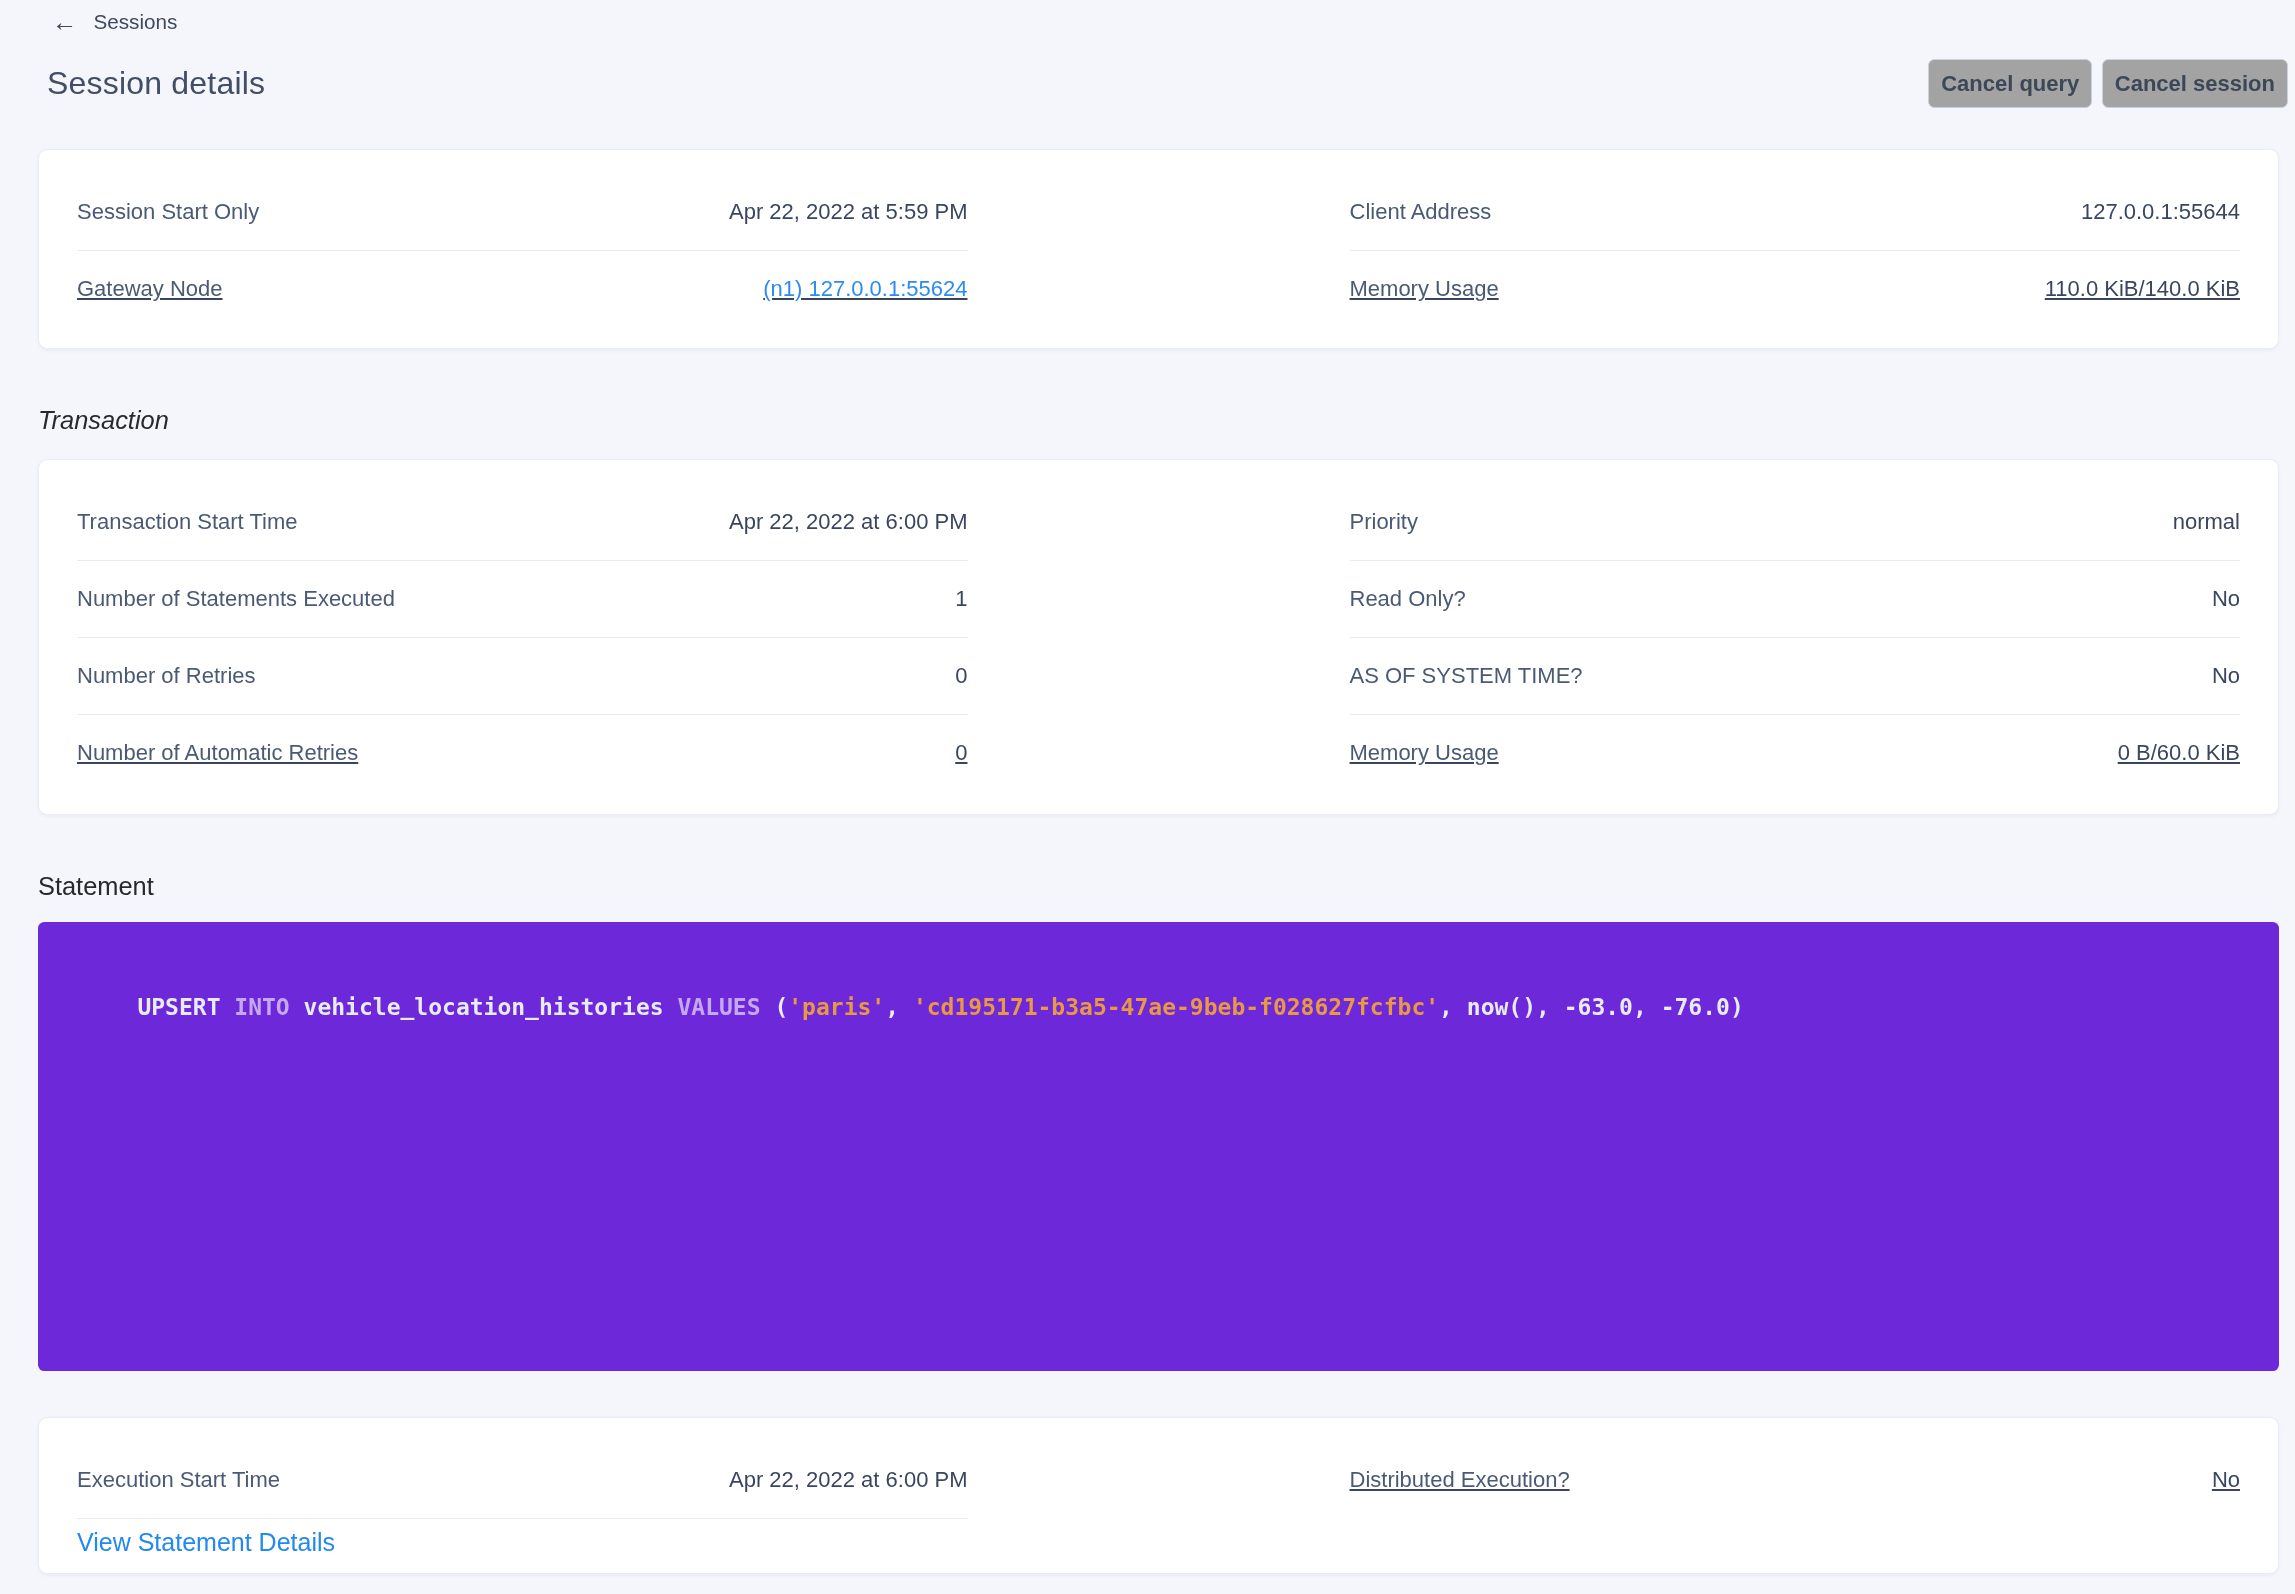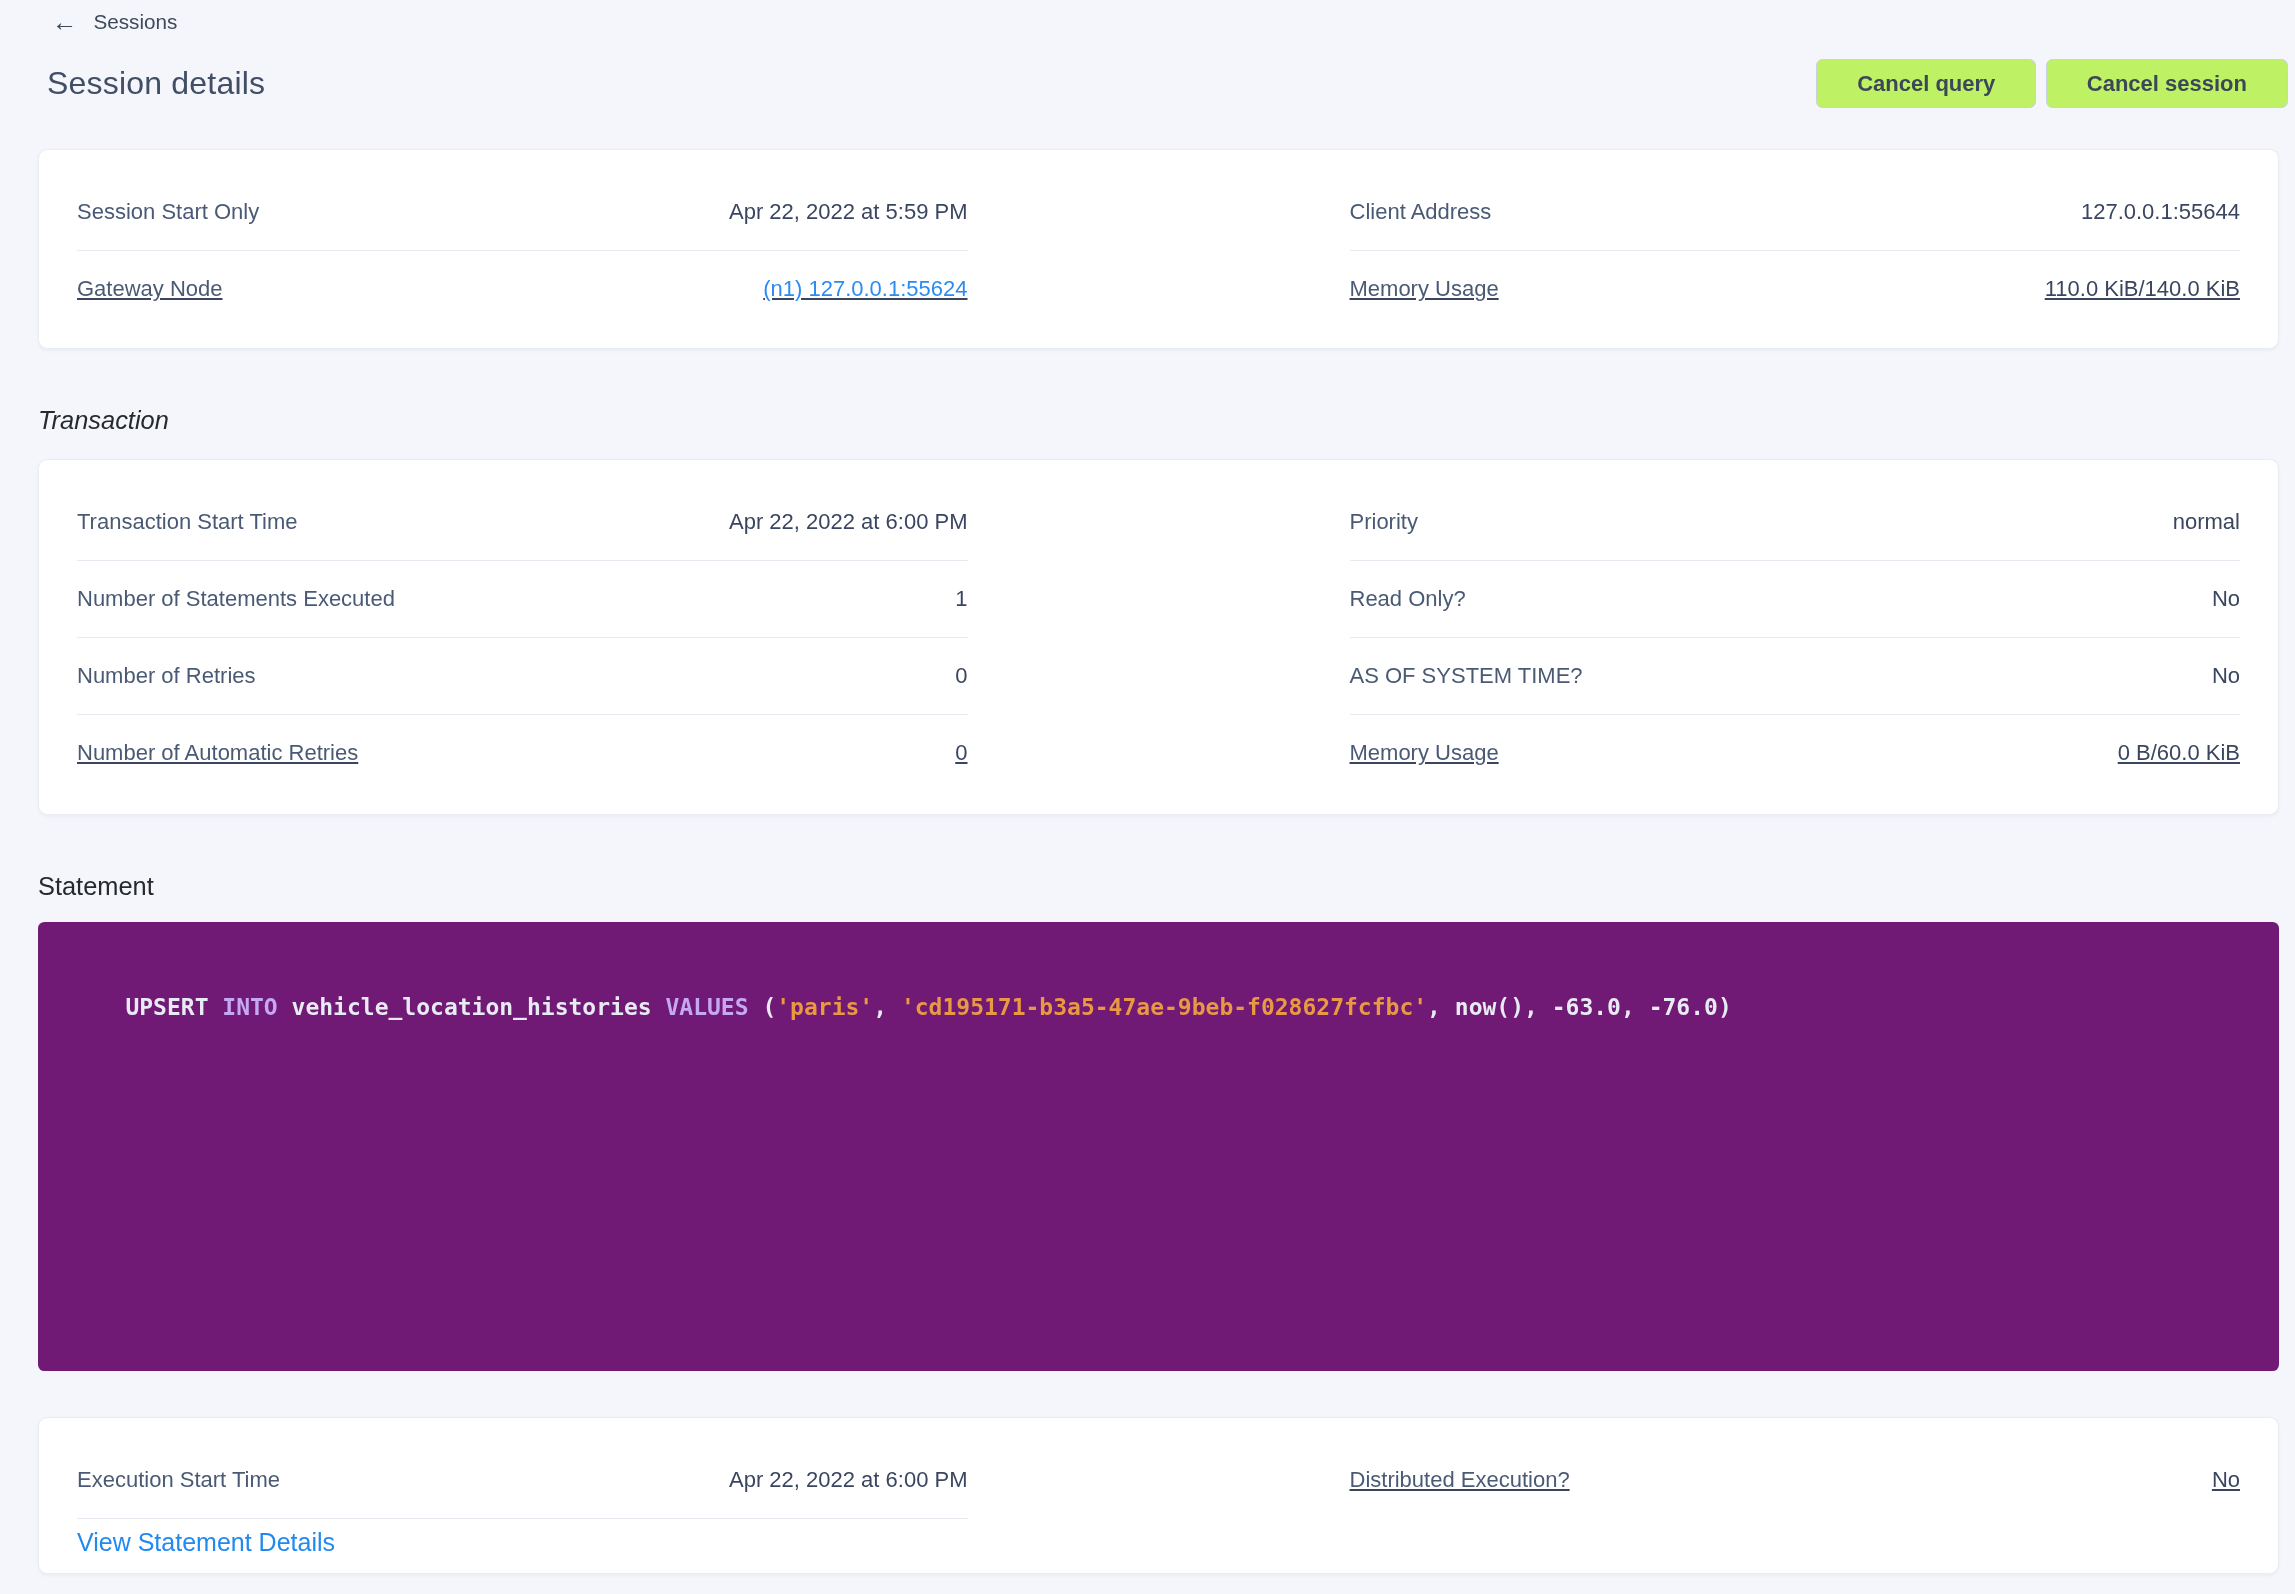--- a/index.html
+++ b/index.html
@@ -21,22 +21,22 @@
   .breadcrumb .arrow { font-size: 25.4px; line-height: 1; color: #3e4a5c; }
 
   
   .page-header {
     position: absolute; left: 47px; top: 59px; width: 2241px;
     display: flex; align-items: center; justify-content: space-between;
   }
   .page-title { font-size: 32px; font-weight: 400; color: #414e66; letter-spacing: 0.2px; }
   .actions { display: flex; gap: 9.5px; }
   .btn {
-    height: 49px; padding: 0 40px;
-    background: #bef264;
+    height: 49px; padding: 0 12px;
+    background: #a3a3a3;
     border: 1.6px solid #c9d1dd; border-radius: 6.4px;
     font-size: 22px; font-weight: 700; color: #3c4757;
     display: flex; align-items: center; justify-content: center;
     cursor: pointer; box-sizing: border-box;
   }
 
   
   .card {
     position: absolute; left: 38px; width: 2241px; box-sizing: border-box;
     background: #ffffff;
@@ -69,22 +69,22 @@
     position: absolute; left: 38px;
     font-size: 25.4px; font-weight: 500; color: #26292e;
   }
   #transaction-heading { top: 406px; font-style: italic; }
   #statement-heading   { top: 872px; }
 
   
   .code-block {
     position: absolute; left: 38px; top: 922px;
     width: 2241px; height: 449px; box-sizing: border-box;
-    background: #701a75; border-radius: 6.4px;
-    padding: 37px 32px;
+    background: #6d28d9; border-radius: 6.4px;
+    padding: 37px 44px;
   }
   .code-line {
     font-family: "DejaVu Sans Mono", monospace;
     font-size: 23px; font-weight: 700;
     white-space: pre; line-height: 32px;
   }
   .tok.plain { color: #e8ebf4; }
   .tok.kw    { color: #c6a7f2; }
   .tok.str   { color: #e99844; }
 </style>

